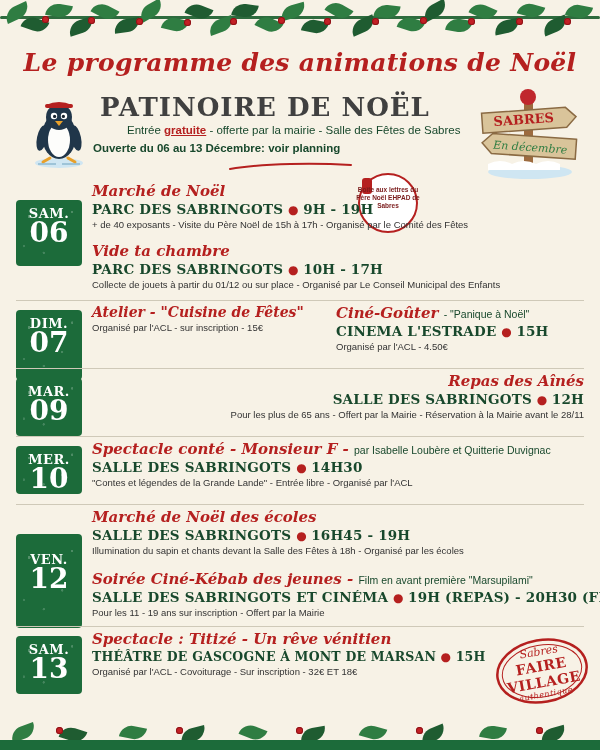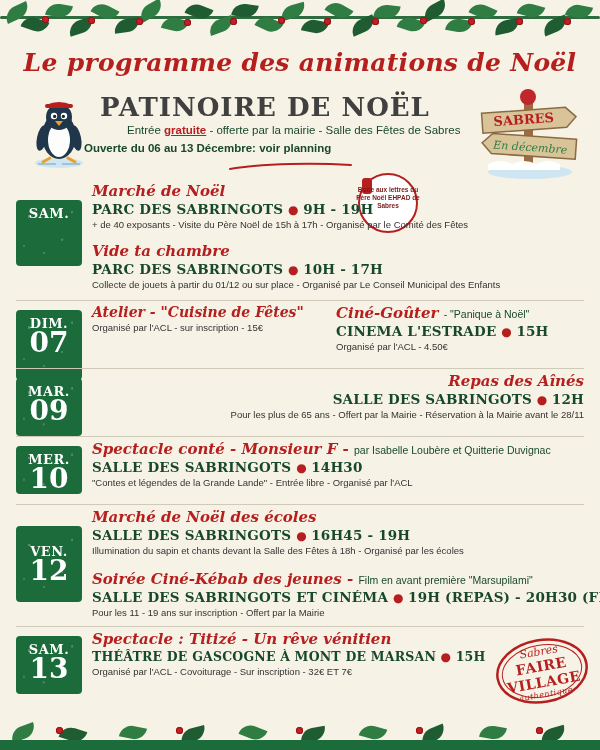--- a/index.html
+++ b/index.html
@@ -52,21 +52,21 @@
     font-size:26px; font-weight:bold;
     letter-spacing:1px;
     color:#404040;
   }
   .head-sub {
     position:absolute; left:100px; top:32px;
     font-size:11.5px; color:#18482c;padding-left:27px;
   }
   .head-sub .red { color:#b5201f; font-weight:bold; text-decoration:underline; }
   .head-note {
-    position:absolute; left:84px; top:50px;
+    position:absolute; left:93px; top:50px;
     font-size:11.5px; font-weight:bold; color:#18482c;
   }
   .head-underline {
     position:absolute; left:228px; top:70px; width:125px; height:9px;
   }
   .head-underline svg { display:block; }
 
   
   .penguin { position:absolute; left:28px; top:100px; width:62px; height:70px; }
 
@@ -252,20 +252,21 @@
     <rect x="10" y="6" width="10" height="16" rx="3" fill="#b5201f"></rect>
   </svg>
   <div class="mb-text">Boîte aux lettres du Père Noël EHPAD de Sabres</div>
 </div>
 
 <div class="schedule">
 
   <div class="row" style="height:122px;">
     <div class="daybox" style="top:18px; height:66px;">
       <div class="dname">SAM.</div>
+      <div class="dnum">06</div>
     </div>
     <div class="evcol" style="left:92px; top:0px; width:492px;">
       <div class="ev-title">Marché de Noël</div>
       <div class="ev-place">
         <span>PARC DES SABRINGOTS</span>
         <span class="dot"> ● </span>
         <span class="hr">9H - 19H</span>
       </div>
       <div class="ev-note">+ de 40 exposants - Visite du Père Noël de 15h à 17h - Organisé par le Comité des Fêtes</div>
     </div>
@@ -336,21 +337,21 @@
         <span>SALLE DES SABRINGOTS</span>
         <span class="dot"> ● </span>
         <span class="hr">14H30</span>
       </div>
       <div class="ev-note">"Contes et légendes de la Grande Lande" - Entrée libre - Organisé par l'ACL</div>
     </div>
     <div class="sep" style="top:64px;"></div>
   </div>
 
   <div class="row" style="height:122px;">
-    <div class="daybox" style="top:18px; height:76px;">
+    <div class="daybox" style="top:26px; height:94px;">
       <div class="dname" style="margin-top:12px;">VEN.</div>
       <div class="dnum">12</div>
     </div>
     <div class="evcol" style="left:92px; top:0px; width:492px;">
       <div class="ev-title">Marché de Noël des écoles</div>
       <div class="ev-place">
         <span>SALLE DES SABRINGOTS</span>
         <span class="dot"> ● </span>
         <span class="hr">16H45 - 19H</span>
       </div>
@@ -376,21 +377,21 @@
       <div class="dname">SAM.</div>
       <div class="dnum">13</div>
     </div>
     <div class="evcol" style="left:92px; top:0px; width:400px;">
       <div class="ev-title">Spectacle : Titizé - Un rêve vénitien</div>
       <div class="ev-place" style="font-size:12.5px;">
         <span>THÉÂTRE DE GASCOGNE À MONT DE MARSAN</span>
         <span class="dot"> ● </span>
         <span class="hr">15H</span>
       </div>
-      <div class="ev-note">Organisé par l'ACL - Covoiturage - Sur inscription - 32€ ET 7€</div>
+      <div class="ev-note">Organisé par l'ACL - Covoiturage - Sur inscription - 32€ ET 18€</div>
     </div>
   </div>
 
 </div>
 
 <div class="stamp">
   <svg width="96" height="70" viewBox="0 0 96 70" style="position:absolute;left:0;top:0;">
     <ellipse cx="48" cy="35" rx="45" ry="31" fill="none" stroke="#b5201f" stroke-width="2.5"></ellipse>
     <ellipse cx="48" cy="35" rx="40" ry="26" fill="none" stroke="#b5201f" stroke-width="1"></ellipse>
   </svg>

